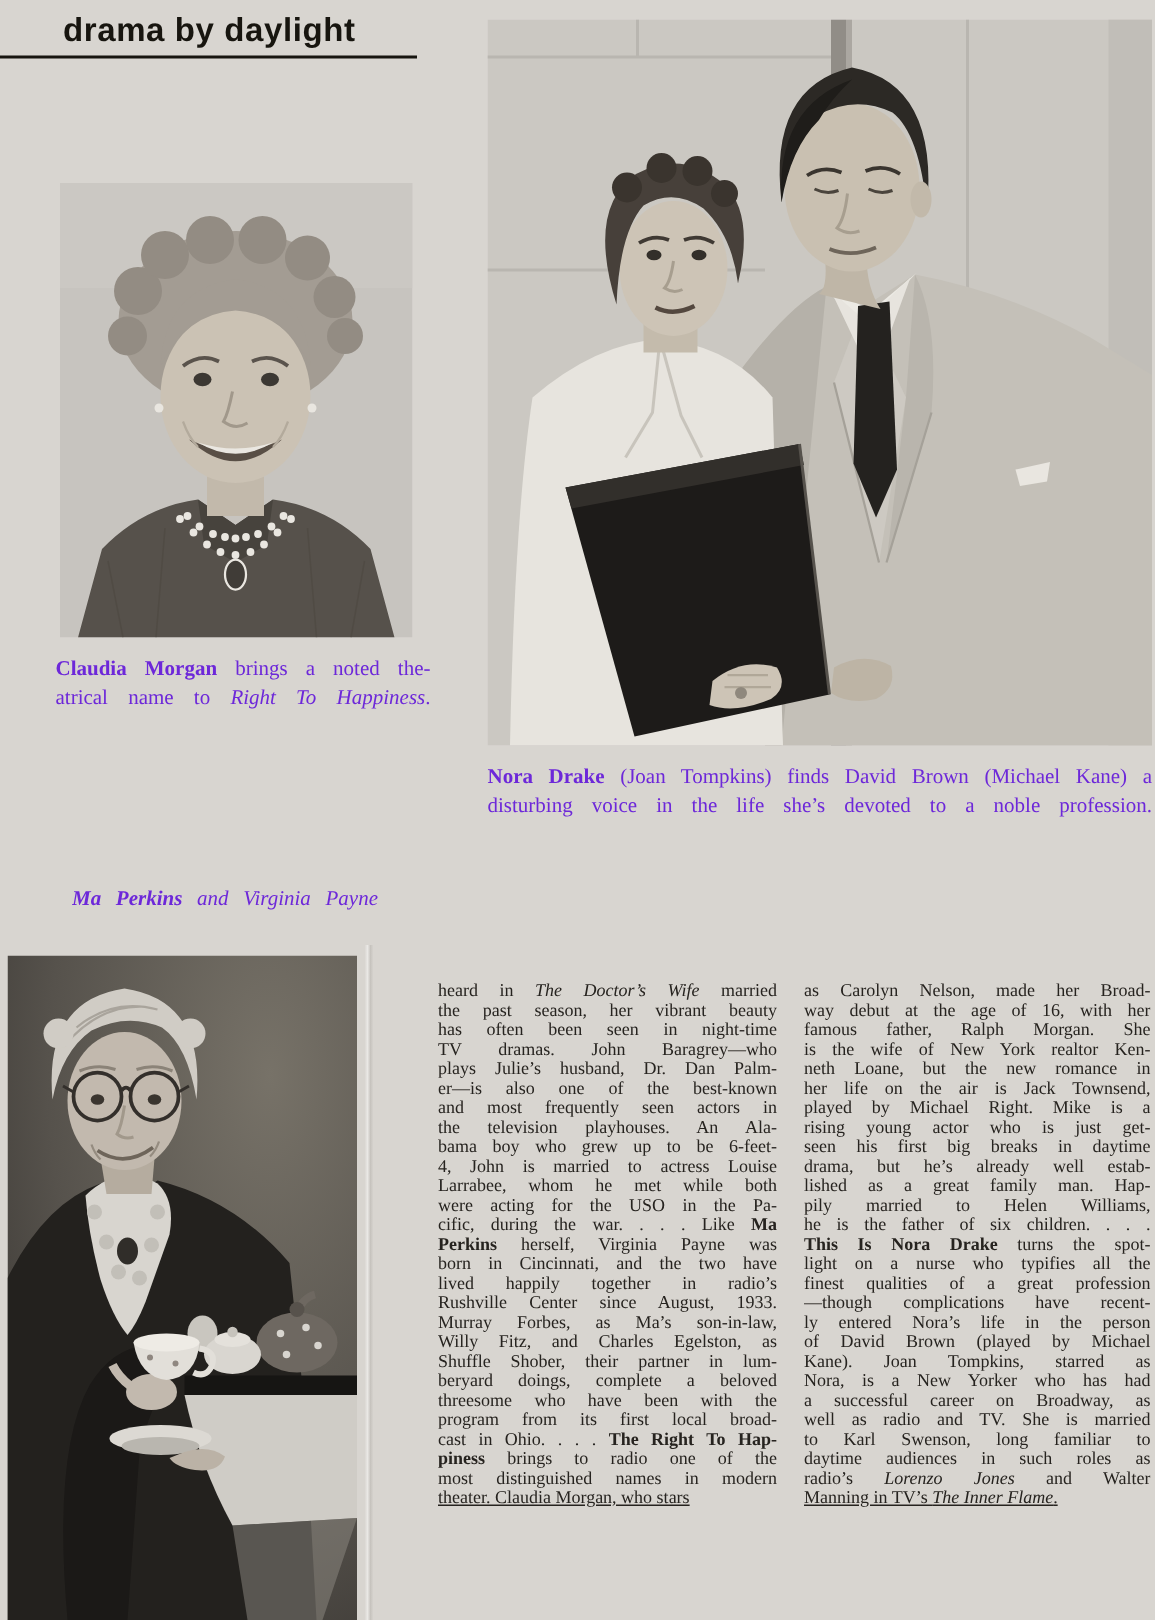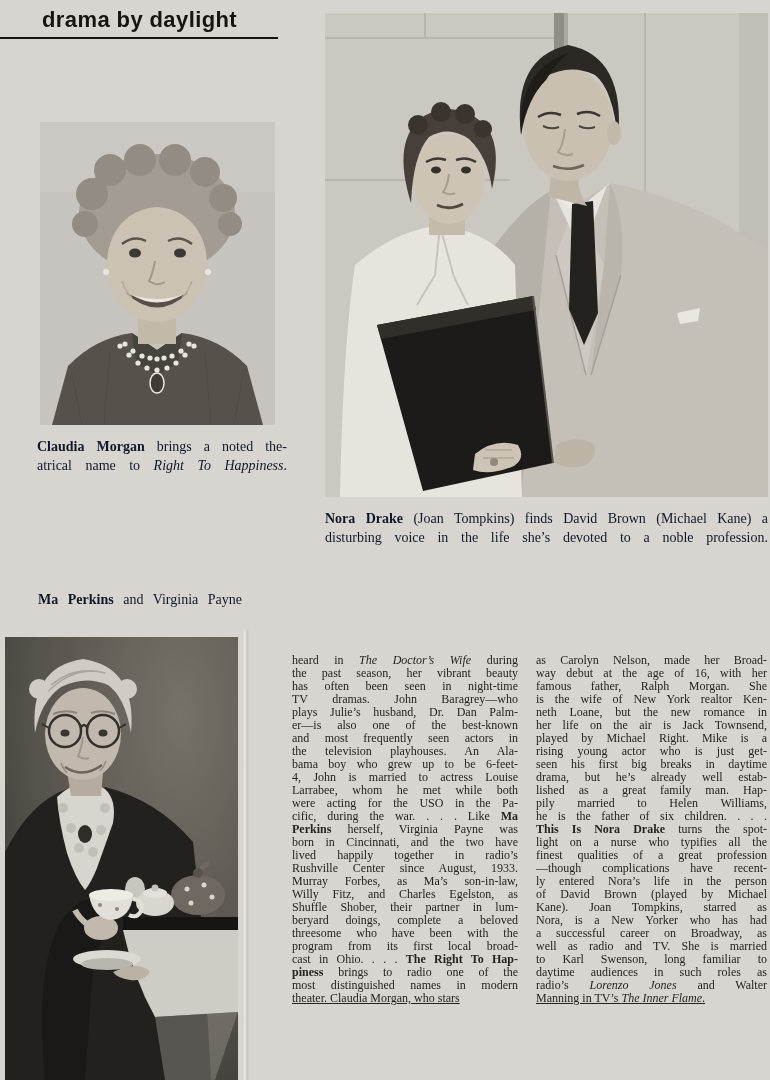--- a/index.html
+++ b/index.html
@@ -16,21 +16,21 @@
     font-family:"Liberation Sans",sans-serif;
     font-weight:bold;
     font-size:22px;
     letter-spacing:.4px;
     color:#17150f;
   }
   .rule{background:#17150f;}
   .caption{
     font-size:14px;
     line-height:19px;
-    color:#0f172a;
+    color:#6d28d9;
   }
   .body-col{
     font-size:12px;
     line-height:13px;
     color:#26231f;
   }
   .tline{
     text-align:justify;
     text-align-last:justify;
     overflow:hidden;
@@ -184,21 +184,21 @@
   <div class="abs caption" style="left:37px;top:437px;width:250px;">
       <div class="tline"><span class="b">Claudia Morgan</span><span> brings a noted the-</span></div>
       <div class="tline"><span>atrical name to </span><span class="i">Right To Happiness</span><span>.</span></div>
     </div>
 
   <div class="abs caption" style="left:325px;top:509px;width:443px;">
       <div class="tline"><span class="b">Nora Drake</span><span> (Joan Tompkins) finds David Brown (Michael Kane) a</span></div>
       <div class="tline"><span>disturbing voice in the life she’s devoted to a noble profession.</span></div>
     </div>
 
-  <div class="abs caption" style="left:38px;top:590px;width:204px;">
+  <div class="abs caption" style="left:48px;top:590px;width:204px;font-style:italic;">
       <div class="tline"><span class="b">Ma Perkins</span><span> and Virginia Payne</span></div>
     </div>
 
   <svg class="abs photo" style="left:5px;top:637px;" width="233" height="443" viewBox="0 0 233 443">
     <defs>
       <radialGradient id="mabg" cx="75%" cy="18%" r="115%">
         <stop offset="0" stop-color="#777268"></stop>
         <stop offset="0.55" stop-color="#56524c"></stop>
         <stop offset="1" stop-color="#302d2a"></stop>
       </radialGradient>
@@ -265,21 +265,21 @@
       <circle cx="112" cy="272" r="2" fill="#8f8780"></circle>
       <ellipse cx="102" cy="322" rx="34" ry="9" fill="#dcd9d3"></ellipse>
       <ellipse cx="102" cy="327" rx="26" ry="6" fill="#b9b6af"></ellipse>
       <path d="M118,331 Q134,326 145,334 Q141,345 125,343 Q112,341 108,335 Z" fill="#bbb2a6"></path>
     </g>
   </svg>
 
   <div class="abs crease" style="left:243px;top:630px;width:6px;height:450px;"></div>
 
   <div class="abs body-col" style="left:292px;top:654px;width:226px;">
-      <div class="tline"><span>heard in </span><span class="i">The Doctor’s Wife</span><span> during</span></div>
+      <div class="tline"><span>heard in </span><span class="i">The Doctor’s Wife</span><span> married</span></div>
       <div class="tline"><span>the past season, her vibrant beauty</span></div>
       <div class="tline"><span>has often been seen in night-time</span></div>
       <div class="tline"><span>TV dramas. John Baragrey—who</span></div>
       <div class="tline"><span>plays Julie’s husband, Dr. Dan Palm-</span></div>
       <div class="tline"><span>er—is also one of the best-known</span></div>
       <div class="tline"><span>and most frequently seen actors in</span></div>
       <div class="tline"><span>the television playhouses. An Ala-</span></div>
       <div class="tline"><span>bama boy who grew up to be 6-feet-</span></div>
       <div class="tline"><span>4, John is married to actress Louise</span></div>
       <div class="tline"><span>Larrabee, whom he met while both</span></div>

